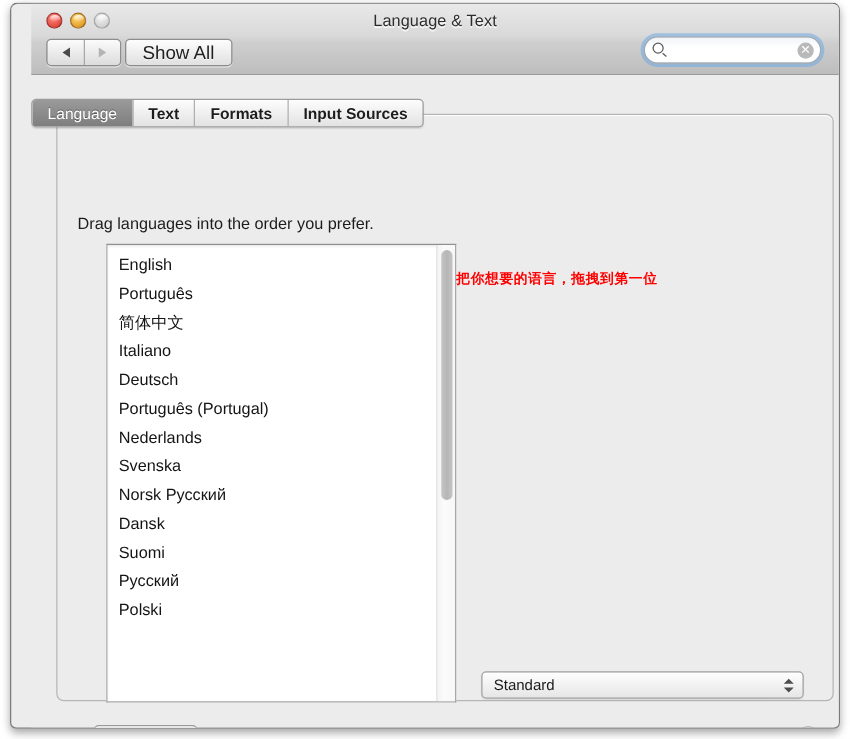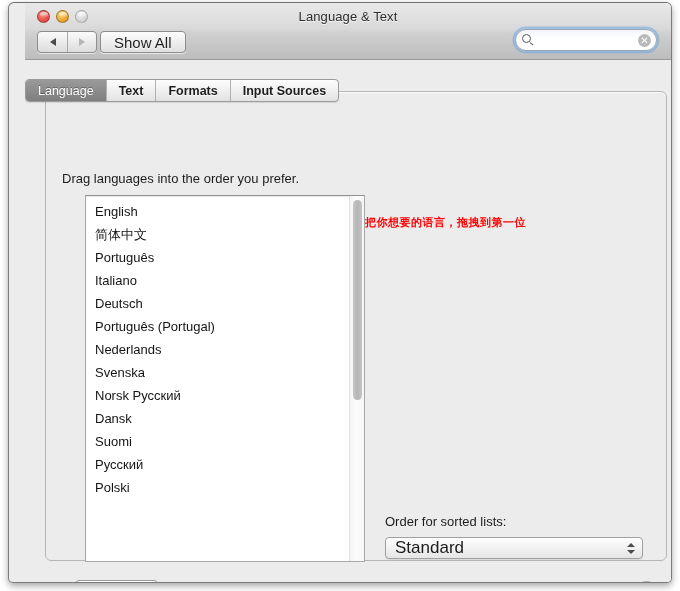--- a/index.html
+++ b/index.html
@@ -278,21 +278,21 @@
     width: 258px; height: 22px;
     border: 1px solid #a0a0a0;
     border-radius: 4px;
     background: linear-gradient(to bottom, #fefefe, #e6e6e6);
     box-shadow: 0 1px 1px rgba(0,0,0,0.08), inset 0 1px 0 #fff;
     box-sizing: border-box;
   }
   .popup-value {
     position: absolute; left: 9px; top: 0; height: 100%;
     display: flex; align-items: center;
-    font-size: 17px; color: #1a1a1a;
+    font-size: 12px; color: #1a1a1a;
   }
   .popup-arrows {
     position: absolute; right: 7px; top: 0; height: 100%;
     display: flex; flex-direction: column; justify-content: center; gap: 3px;
   }
   .arr {
     width: 0; height: 0;
     border-left: 4px solid transparent;
     border-right: 4px solid transparent;
   }
@@ -373,41 +373,40 @@
         <div class="tab">Formats</div>
         <div class="tab">Input Sources</div>
       </div>
     </div>
 
     <div class="instruction">Drag languages into the order you prefer.</div>
 
     <div class="listbox">
       <div class="list">
         <div class="list-item">English</div>
+        <div class="list-item">Português</div>
         <div class="list-item">简体中文</div>
-        <div class="list-item">Português</div>
         <div class="list-item">Italiano</div>
         <div class="list-item">Deutsch</div>
         <div class="list-item">Português (Portugal)</div>
         <div class="list-item">Nederlands</div>
         <div class="list-item">Svenska</div>
         <div class="list-item">Norsk Русский</div>
         <div class="list-item">Dansk</div>
         <div class="list-item">Suomi</div>
         <div class="list-item">Русский</div>
         <div class="list-item">Polski</div>
       </div>
       <div class="scrolltrack">
         <div class="scrollthumb"></div>
       </div>
     </div>
 
     <div class="annotation">把你想要的语言，拖拽到第一位</div>
 
-    <div class="sortlabel">Order for sorted lists:</div>
 
     <div class="popup">
       <span class="popup-value">Standard</span>
       <span class="popup-arrows">
         <span class="arr up"></span>
         <span class="arr down"></span>
       </span>
     </div>
 
     <div class="editlist">Edit List...</div>

